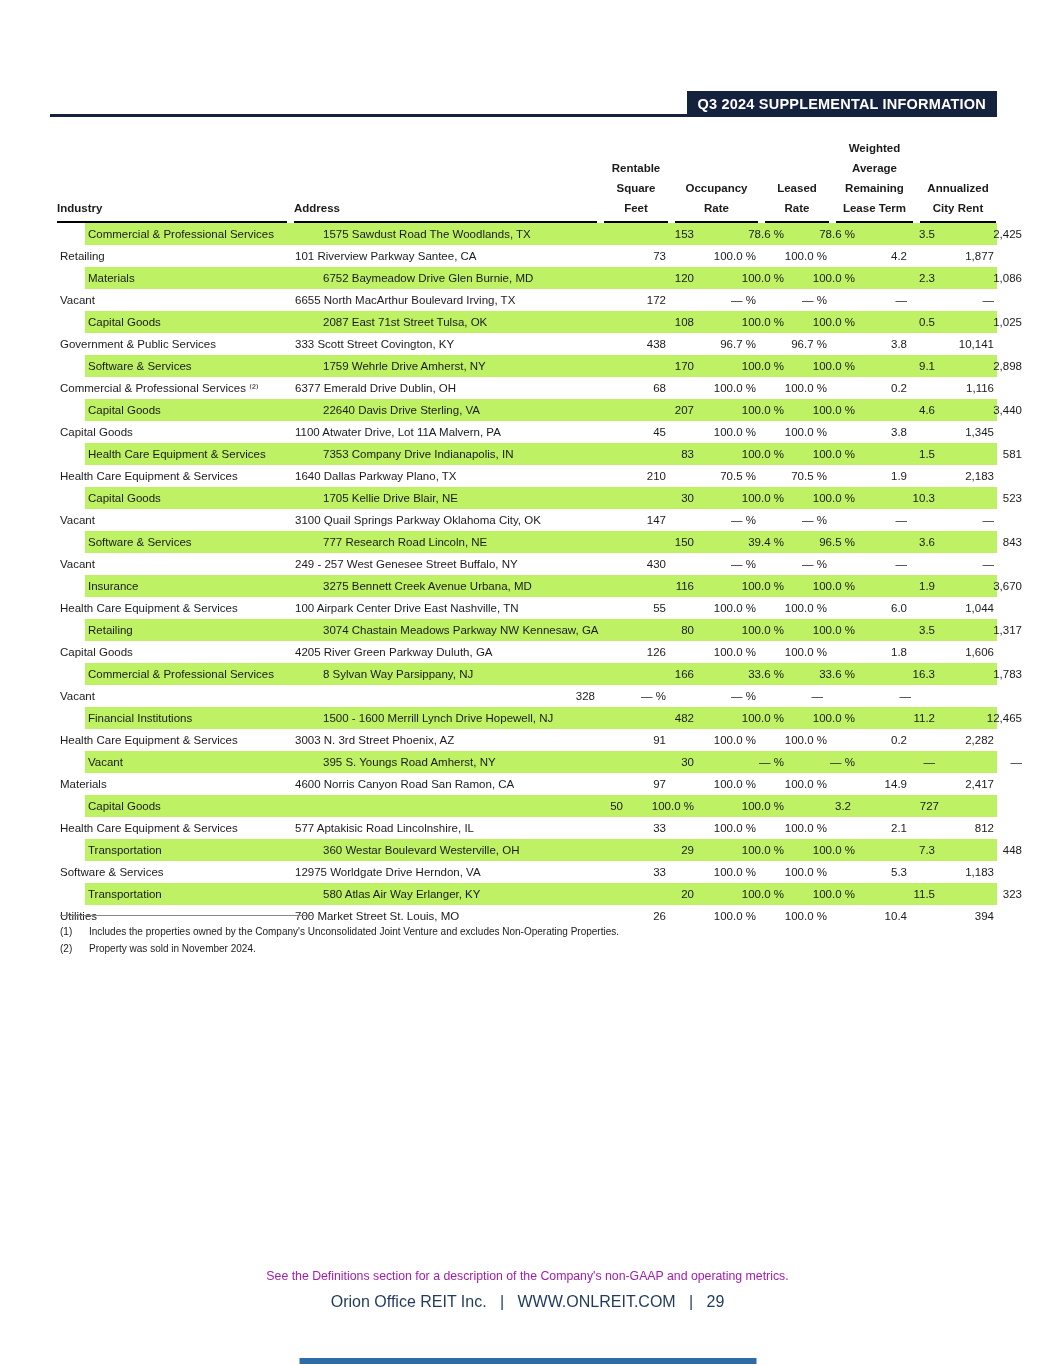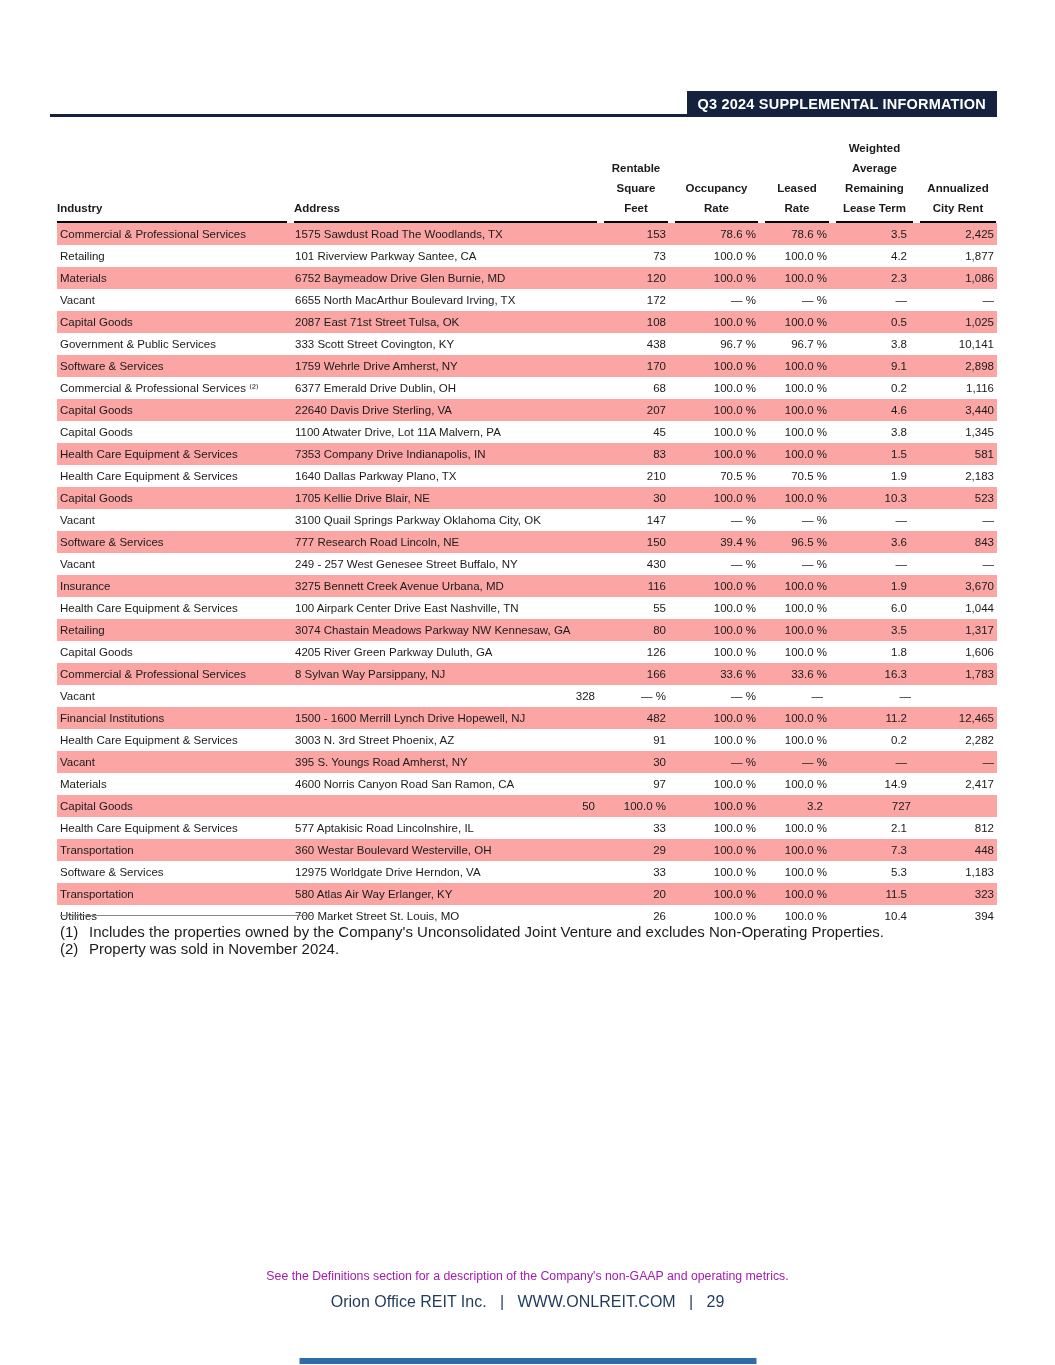--- a/index.html
+++ b/index.html
@@ -33,34 +33,34 @@
   .thead { align-items: end; }
   .hcell {
     font-weight: bold; font-size: 11.5px; line-height: 20px;
     white-space: pre-line; border-bottom: 2.5px solid #000000;
     padding-bottom: 3px;
   }
   .hcell.left   { text-align: left; }
   .hcell.center { text-align: center; }
 
   .trow { height: 22px; }
-  .trow.stripe { background: #fca5a5; }
+  .trow.stripe { background: #bef264; margin-left: 28px; }
   .tcell {
     font-size: 11.5px; line-height: 22px; white-space: nowrap;
     overflow: hidden;
   }
   .tcell.c1 { padding-left: 3px; }
   .tcell.c2 { padding-left: 1px; }
   .tcell.c3, .tcell.c4, .tcell.c5, .tcell.c7 { text-align: right; padding-right: 2px; }
   .tcell.c6 { text-align: right; padding-right: 6px; }
 
   
   .footnotes { position: absolute; left: 60px; top: 915px; width: 900px; }
   .fn-divider { width: 252px; border-top: 1px solid #888888; margin-bottom: 7px; }
-  .fn-line { font-size: 15px; line-height: 17px; color: #1b1b1b; }
+  .fn-line { font-size: 10px; line-height: 17px; color: #1b1b1b; }
   .fn-mark { display: inline-block; width: 29px; }
 
   
   .footer-note {
     position: absolute; left: 0; right: 0; top: 1269px;
     text-align: center; font-size: 12.3px; color: #a21caf;
   }
   .footer-brand {
     position: absolute; left: 0; right: 0; top: 1293px;
     text-align: center; font-size: 16px; color: #1f3a5c;

